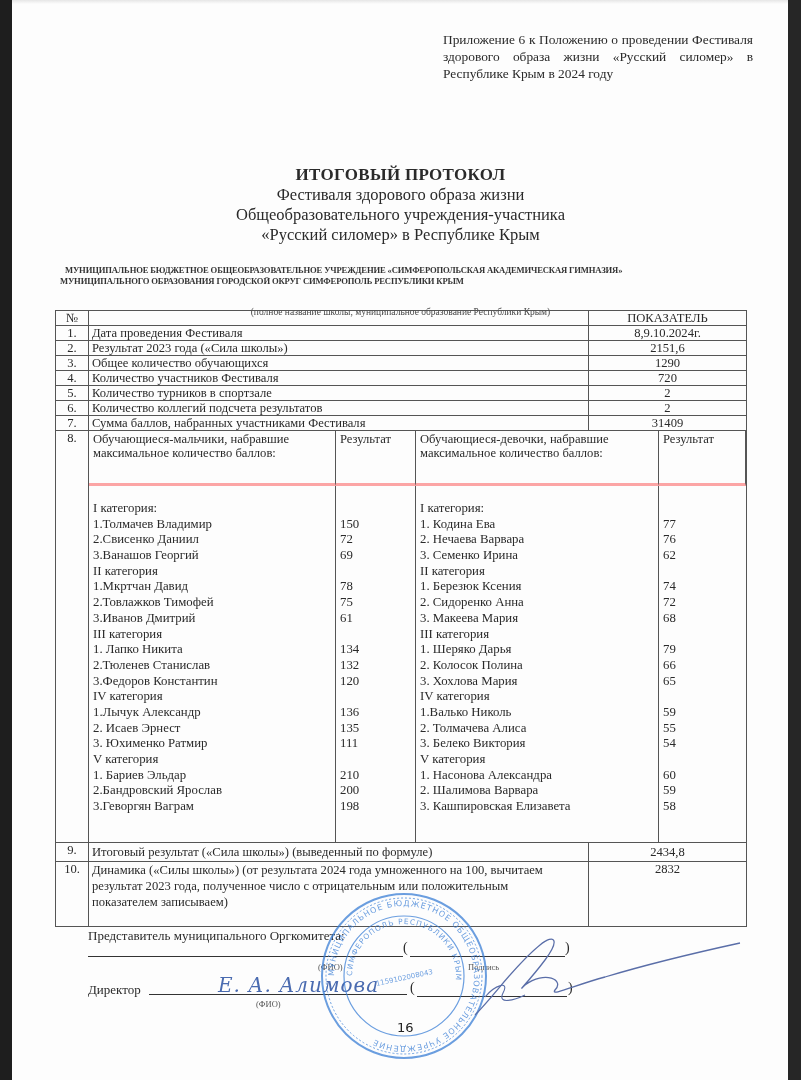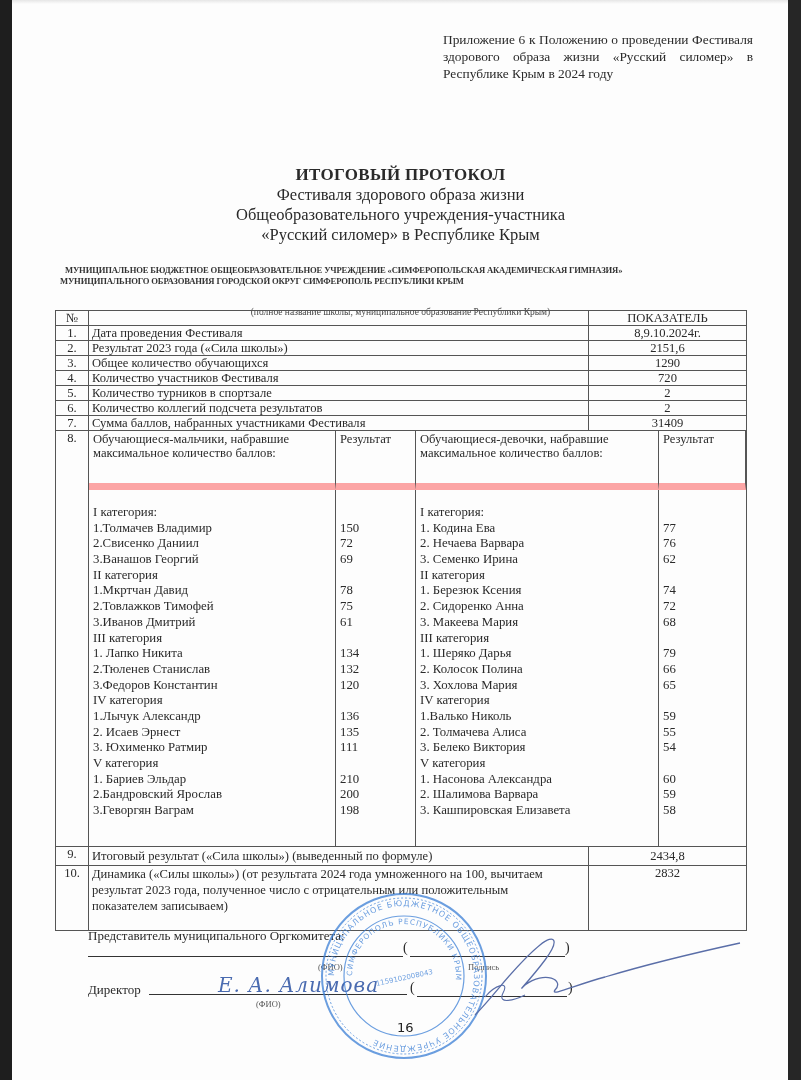--- a/index.html
+++ b/index.html
@@ -32,21 +32,21 @@
     font-size:12.6px; line-height:14px;
   }
   table.proto td { border:1px solid #555; padding:0 3px; vertical-align:top; overflow:hidden; }
   td.num { text-align:center; padding:0; }
   td.val { text-align:center; }
   .row-std td { height:13px; }
   .cell8 { padding:0 !important; }
   .grid8 { display:grid; grid-template-columns:247px 80px 243px 87px; }
   .g { border-right:1px solid #555; padding:1px 4px; font-size:12.6px; line-height:14px; }
   .g:last-child { border-right:none; }
-  .ghead { height:50px; border-bottom:7px solid #fca5a5; }
+  .ghead { height:50px; border-bottom:3px solid #fca5a5; }
   .gbody { height:340px; padding-top:15px; }
   .list-line { height:15.7px; line-height:15.7px; white-space:nowrap; font-size:12.8px; }
 
   .footer { position:absolute; left:88px; top:930px; width:600px; font-size:13px; color:#2a2a2a; }
   .sig-line { position:absolute; border-bottom:1px solid #333; }
   .paren { position:absolute; font-size:14px; }
   .small-cap { position:absolute; font-size:8.5px; color:#555; }
   .page-num { position:absolute; left:397px; top:1020px; font-family:"DejaVu Sans", sans-serif; font-size:13px; color:#222; }
 
   .stamp { position:absolute; left:318px; top:890px; width:172px; height:172px; opacity:0.75; pointer-events:none; }

